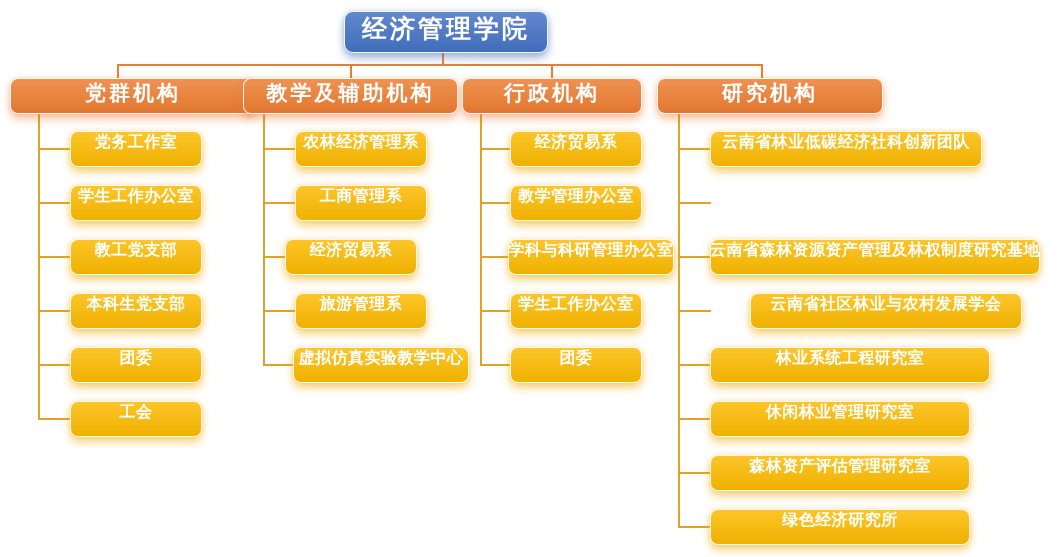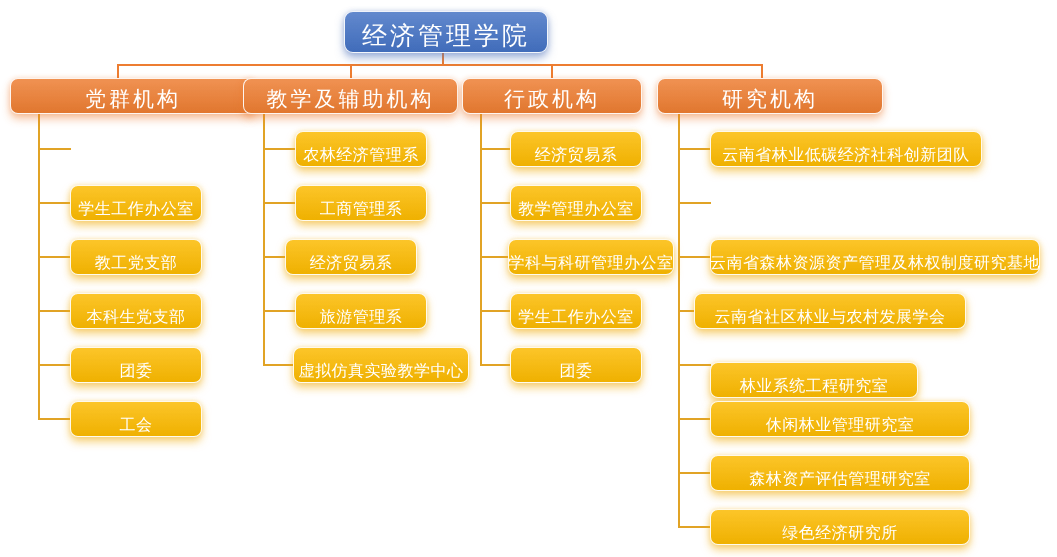--- a/index.html
+++ b/index.html
@@ -3,24 +3,25 @@
 <meta charset="utf-8">
 <title>经济管理学院</title>
 <style>
   html,body{margin:0;padding:0;background:#fff;}
   .stage{
     position:relative;width:1057px;height:557px;background:#fff;overflow:hidden;
     font-family:"Liberation Sans","DejaVu Sans",sans-serif;
   }
   .node{
     position:absolute;box-sizing:border-box;
-    display:flex;align-items:flex-end;justify-content:center;
+    display:flex;align-items:flex-start;justify-content:center;
     color:#fff;text-align:center;white-space:nowrap;
     border:1.5px solid rgba(255,255,255,.92);
     background-image:linear-gradient(rgba(255,255,255,.16),rgba(0,0,0,.05));
+    font-weight:bold;
   }
   .node.root{
     background-color:var(--c-root,#4472C4);
     border-radius:9px;font-size:25px;letter-spacing:3px;height:42px;
     box-shadow:0 5px 9px rgba(78,114,188,.5),0 0 5px rgba(78,114,188,.25);
   }
   .node.group{
     background-color:var(--c-group,#ED7D31);
     border-radius:8px;font-size:21px;letter-spacing:3px;height:36px;
     box-shadow:0 5px 9px rgba(237,125,49,.45),0 0 5px rgba(237,125,49,.22);
@@ -91,20 +92,23 @@
   <div class="node group" style="left:243px;top:78px;width:215px">
     <span>教学及辅助机构</span>
   </div>
   <div class="node group" style="left:462px;top:78px;width:180px">
     <span>行政机构</span>
   </div>
   <div class="node group" style="left:657px;top:78px;width:226px">
     <span>研究机构</span>
   </div>
 
+  <div class="node child" style="left:70px;top:131px;width:132px">
+    <span>党务工作室</span>
+  </div>
   <div class="node child" style="left:70px;top:185px;width:132px">
     <span>学生工作办公室</span>
   </div>
   <div class="node child" style="left:70px;top:239px;width:132px">
     <span>教工党支部</span>
   </div>
   <div class="node child" style="left:70px;top:293px;width:132px">
     <span>本科生党支部</span>
   </div>
   <div class="node child" style="left:70px;top:347px;width:132px">
@@ -145,24 +149,24 @@
   <div class="node child" style="left:510px;top:347px;width:132px">
     <span>团委</span>
   </div>
 
   <div class="node child" style="left:710px;top:131px;width:272px">
     <span>云南省林业低碳经济社科创新团队</span>
   </div>
   <div class="node child" style="left:710px;top:239px;width:330px">
     <span>云南省森林资源资产管理及林权制度研究基地</span>
   </div>
-  <div class="node child" style="left:694px;top:293px;width:272px">
+  <div class="node child" style="left:750px;top:293px;width:272px">
     <span>云南省社区林业与农村发展学会</span>
   </div>
-  <div class="node child" style="left:710px;top:362px;width:208px">
+  <div class="node child" style="left:710px;top:347px;width:280px">
     <span>林业系统工程研究室</span>
   </div>
   <div class="node child" style="left:710px;top:401px;width:260px">
     <span>休闲林业管理研究室</span>
   </div>
   <div class="node child" style="left:710px;top:455px;width:260px">
     <span>森林资产评估管理研究室</span>
   </div>
   <div class="node child" style="left:710px;top:509px;width:260px">
     <span>绿色经济研究所</span>

